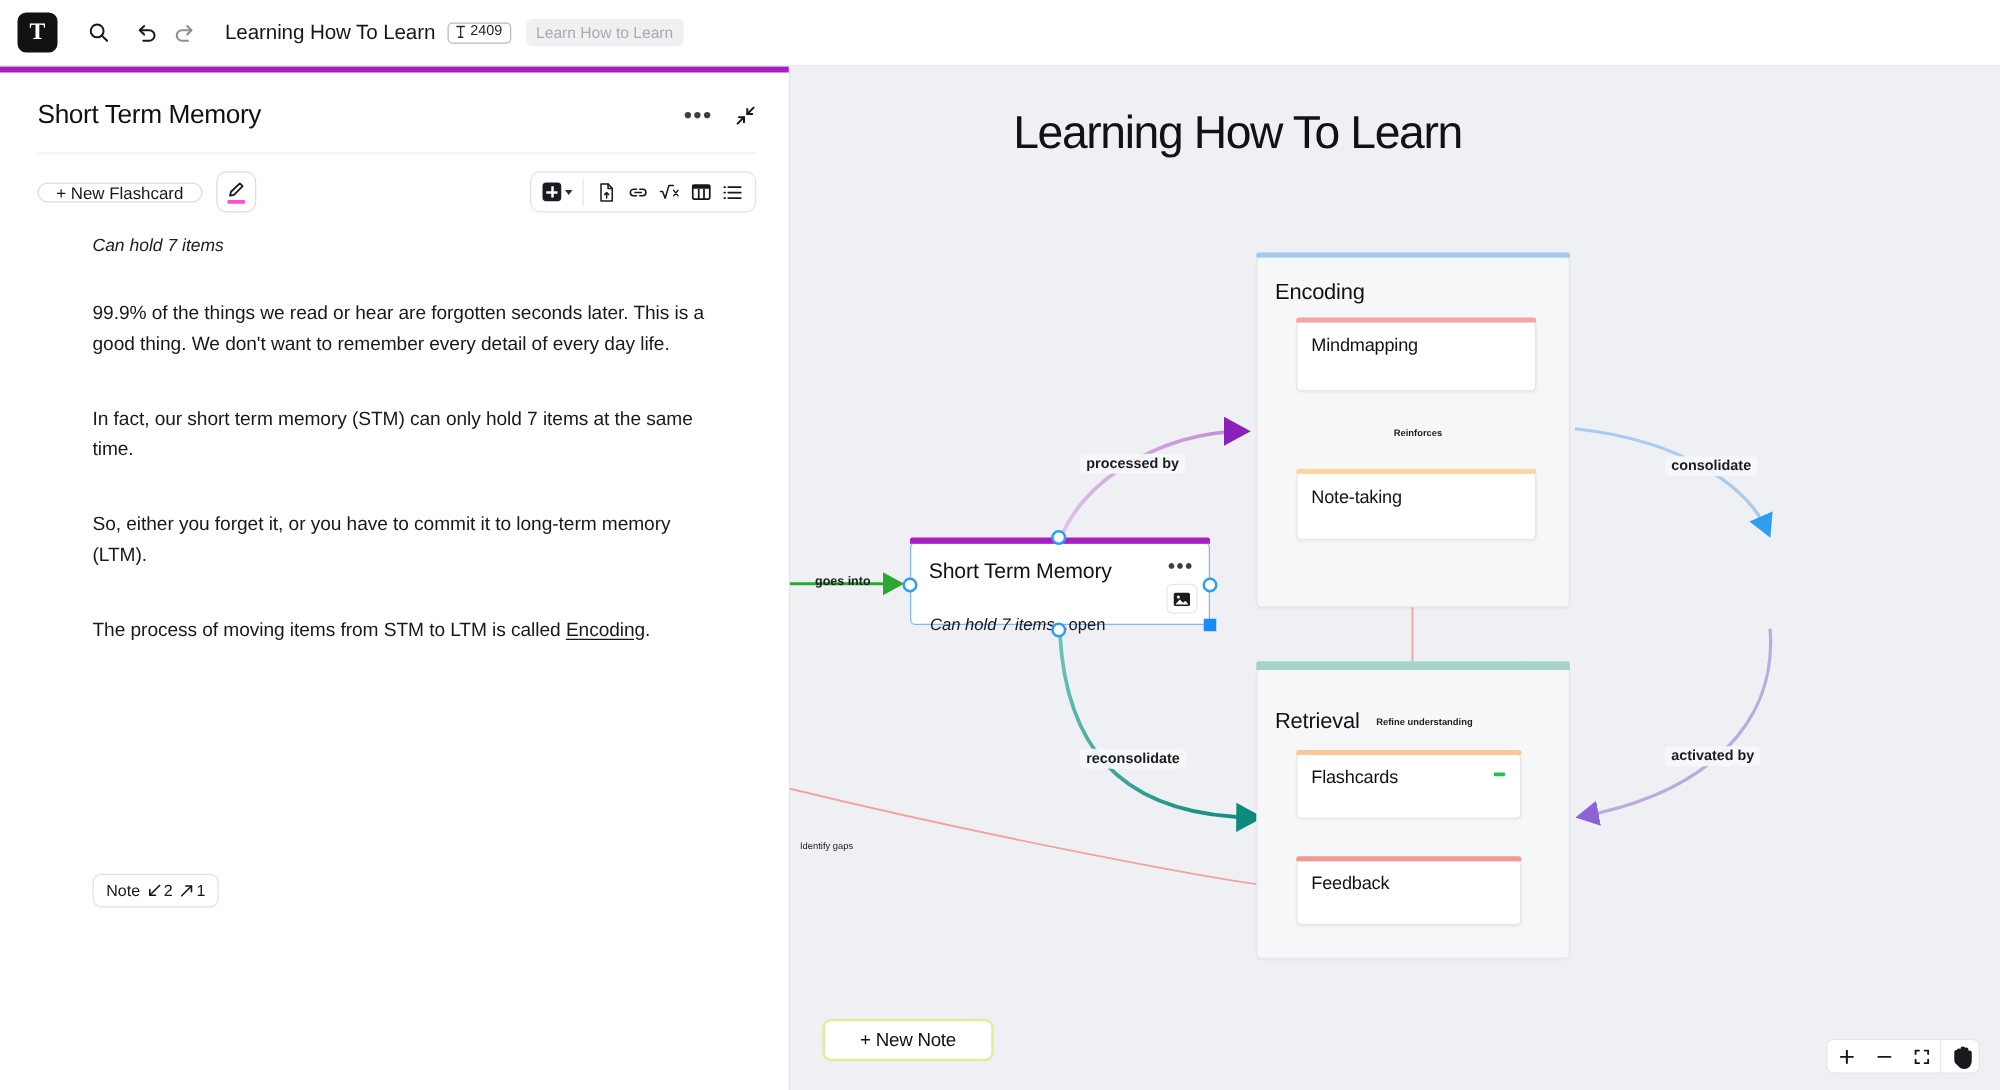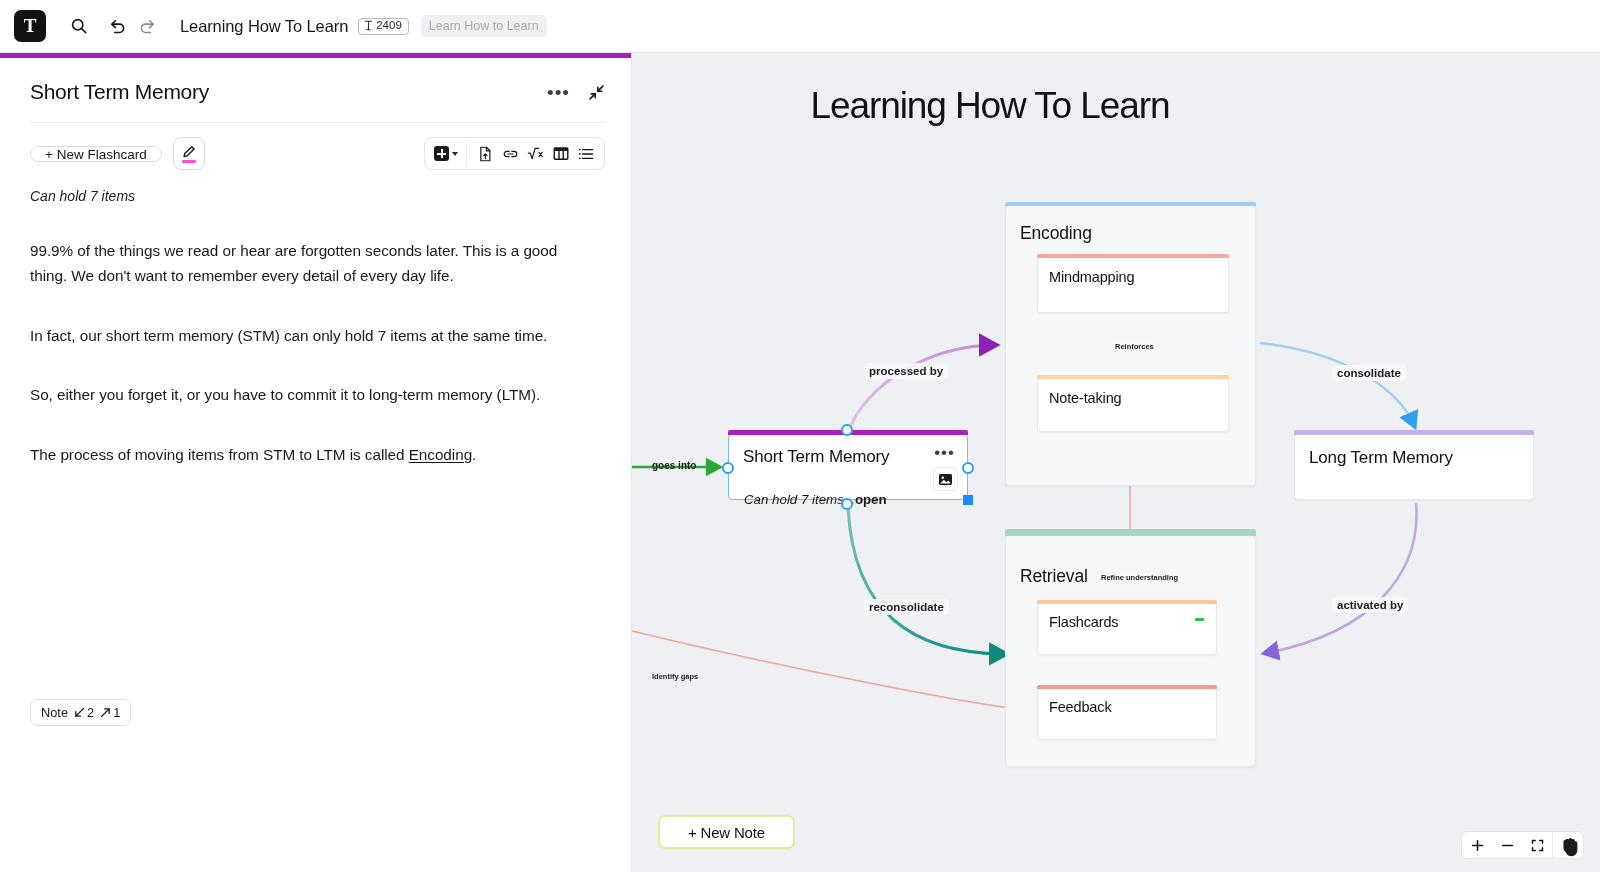--- a/index.html
+++ b/index.html
@@ -102,21 +102,21 @@
   .fmt-block { display: flex; align-items: center; gap: 3px; padding: 0 8px 0 9px; height: 100%; cursor: pointer; }
   .plus-square { width: 15px; height: 15px; background: #1b1c20; border-radius: 3px; position: relative; }
   .plus-square::before, .plus-square::after { content:''; position:absolute; background:#fff; }
   .plus-square::before { left: 3px; top: 6.5px; width: 9px; height: 2px; }
   .plus-square::after { left: 6.5px; top: 3px; width: 2px; height: 9px; }
   .mini-caret { width:0;height:0;border-left:3.5px solid transparent;border-right:3.5px solid transparent;border-top:4.5px solid #2a2b30; }
   .fmt-sep { width: 1px; height: 22px; background: #e6e6e9; }
   .fmt-icons { display: flex; align-items: center; gap: 2px; padding: 0 7px; height: 100%; }
   .fmt-ic { width: 23px; height: 25px; display: flex; align-items: center; justify-content: center; border-radius: 5px; cursor: pointer; color: #1a1b1f; }
 
-  .note-body { padding: 18px 48px 0 30px; overflow: hidden; flex: 1 1 auto; min-height: 0; position: relative; }
+  .note-body { padding: 18px 48px 0 30px; overflow: hidden; flex: 1 1 auto; min-height: 0; position: relative; margin-left: 44px; }
   .note-sub { font-style: italic; font-size: 14px; color: #1c1d21; }
   .note-para { font-size: 15.3px; line-height: 1.62; color: #18191d; margin-top: 35px; max-width: 566px; letter-spacing: -0.05px; }
   .note-link { color: #18191d; text-decoration: underline; text-underline-offset: 2px; cursor: pointer; }
   .links-chip {
     position: absolute; left: 30px; bottom: 0; transform: translateY(0);
     border: 1px solid #e1e1e5; border-radius: 7px; height: 27px; padding: 0 10px;
     display: inline-flex; align-items: center; gap: 6px; font-size: 12.8px; color: #15161a;
     background: #fff; cursor: pointer; white-space: nowrap;
   }
   .links-chip .lk { display: inline-flex; align-items: center; gap: 2px; }
@@ -146,21 +146,21 @@
   .sel-node { border: 1px solid #7fb6f5; }
   .handle {
     position: absolute; width: 12px; height: 12px; border-radius: 50%;
     background: #fff; border: 2px solid #2e9ef0; z-index: 6;
   }
   .resize-sq {
     position: absolute; width: 10px; height: 10px; background: #1b8bf9; z-index: 6;
   }
   .stm-dots { position: absolute; right: 12px; top: 14px; font-size: 17px; color: #3c3d42; line-height: 8px; letter-spacing: 1px; cursor: pointer; }
   .stm-sub { position: absolute; left: 15px; top: 57px; font-size: 13.3px; color: #17181c; font-style: italic; }
-  .stm-sub b { font-style: normal; font-weight: 700; text-align: center; }
+  .stm-sub b { font-style: normal; font-weight: 400; text-align: center; }
   .img-chip {
     position: absolute; right: 9px; bottom: 8px; width: 25px; height: 24px; background: #fff;
     border: 1px solid #e6e6ea; border-radius: 5px; display: flex; align-items: center; justify-content: center; cursor: pointer;
   }
 
   .new-note-btn {
     position: absolute; left: 26px; bottom: 23px; background: #fff; border: 2px solid #e2eb9c;
     border-radius: 7px; height: 34px; padding: 0 28px; display: flex; align-items: center;
     font-size: 15px; color: #101114; cursor: pointer; letter-spacing: -0.2px;
   }
@@ -412,24 +412,20 @@
             <path d="M2.4 11.4 L6.2 7.2 L9 10 L11 8.2 L13.6 11.4 z" fill="#fff"></path>
           </svg>
         </div>
         <div class="handle" style="left:112px;top:-11px;"></div>
         <div class="handle" style="left:-7px;top:27px;"></div>
         <div class="handle" style="right:-7px;top:27px;"></div>
         <div class="handle" style="left:112px;bottom:-11px;"></div>
         <div class="resize-sq" style="right:-6px;bottom:-6px;"></div>
       </div>
 
-      <div class="node" style="left:662px;top:381px;width:240px;height:66px;">
-        <div class="bar" style="background:#c3b2e8;height:5px;top:-5px;"></div>
-        <div class="ttl" style="left:14px;top:13px;font-size:17px;">Long Term Memory</div>
-      </div>
 
       <div class="node group-node" style="left:373px;top:482px;width:251px;height:232px;">
         <div class="bar" style="background:#a6d4c6;height:7px;top:-7px;"></div>
         <div class="ttl" style="left:14px;top:30px;font-size:17.5px;">Retrieval</div>
       </div>
 
       <div class="node" style="left:405px;top:550px;width:180px;height:52px;">
         <div class="bar" style="background:#fac69a"></div>
         <div class="ttl" style="left:11px;top:10px;font-size:14.5px;">Flashcards</div>
         <div class="green-dash" style="right:12px;top:14px;"></div>
@@ -440,21 +436,21 @@
         <div class="ttl" style="left:11px;top:10px;font-size:14.5px;">Feedback</div>
       </div>
 
       <div class="edge-label" style="left:15px;top:406px;font-size:10px;font-weight:700;background:transparent;">goes into</div>
       <div class="edge-label" style="left:232px;top:310px;font-size:11.5px;font-weight:700;">processed by</div>
       <div class="edge-label" style="left:700px;top:312px;font-size:11.5px;font-weight:700;">consolidate</div>
       <div class="edge-label" style="left:700px;top:544px;font-size:11.5px;font-weight:700;">activated by</div>
       <div class="edge-label" style="left:232px;top:546px;font-size:11.5px;font-weight:700;">reconsolidate</div>
       <div class="edge-label" style="left:478px;top:288px;font-size:7.5px;font-weight:700;">Reinforces</div>
       <div class="edge-label" style="left:464px;top:519px;font-size:7.5px;font-weight:700;">Refine understanding</div>
-      <div class="edge-label" style="left:15px;top:618px;font-size:7.5px;font-weight:700;background:transparent;">Identify gaps</div>
+      <div class="edge-label" style="left:3px;top:618px;font-size:7.5px;font-weight:400;background:transparent;">Identify gaps</div>
 
       <div class="new-note-btn">+ New Note</div>
 
       <div class="zoom-bar">
         <div class="zi">
           <svg width="13" height="13" viewBox="0 0 14 14" stroke="#16171b" stroke-width="1.7" stroke-linecap="round">
             <line x1="7" y1="1.8" x2="7" y2="12.2"></line>
               <line x1="1.8" y1="7" x2="12.2" y2="7"></line>
           </svg>
         </div>

